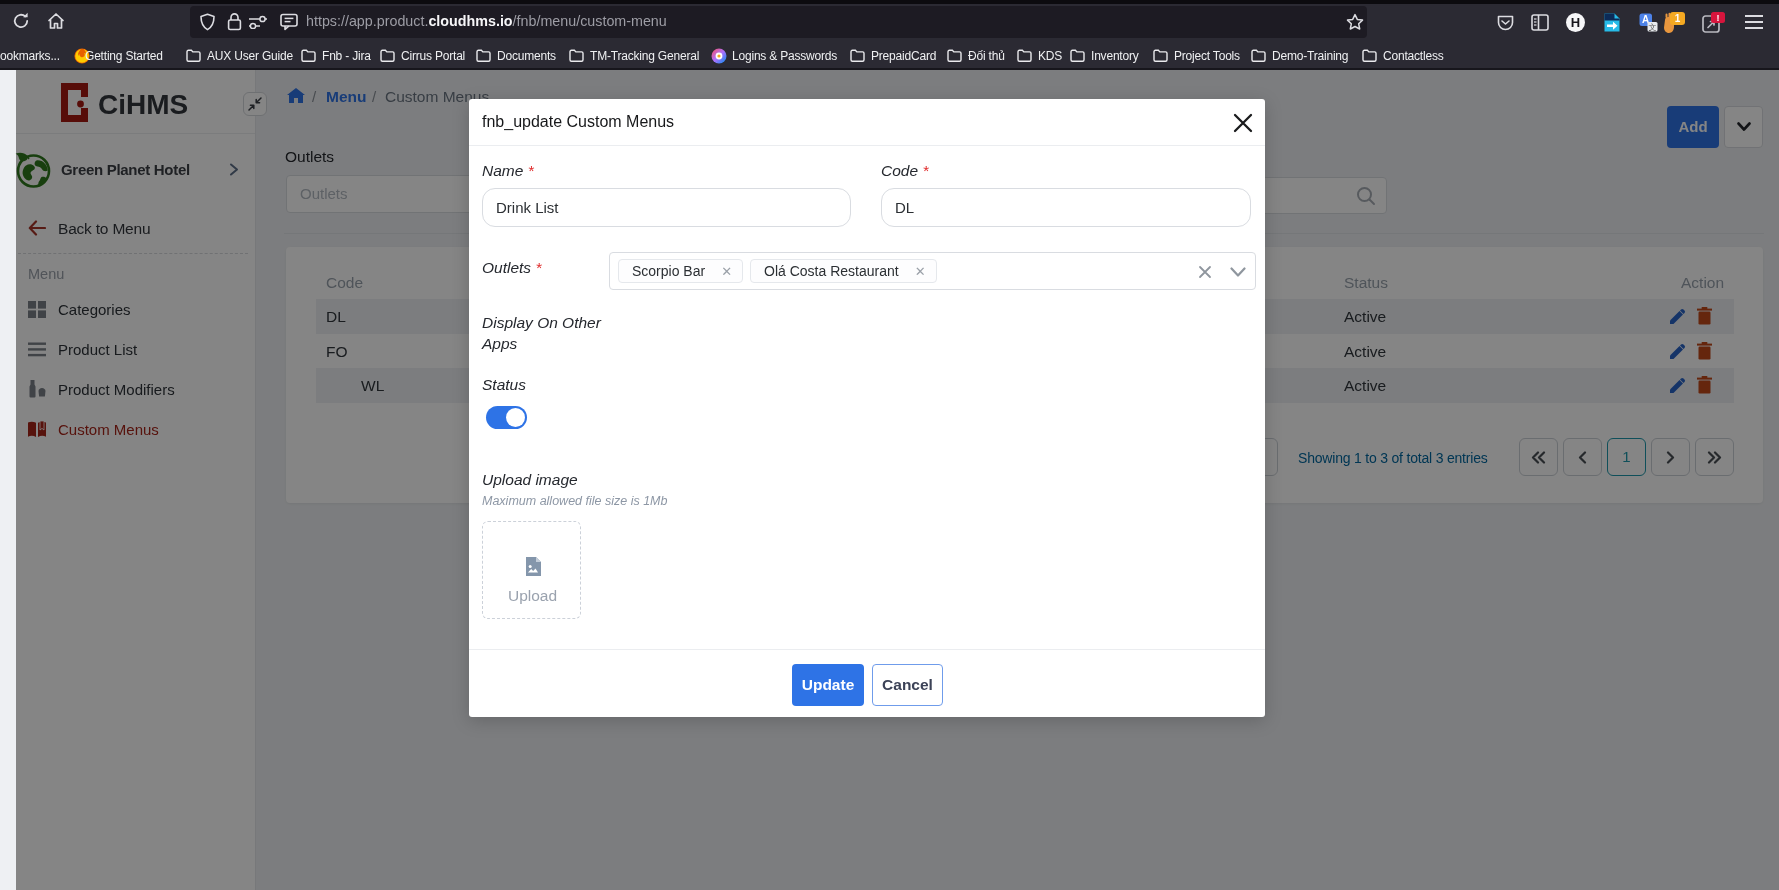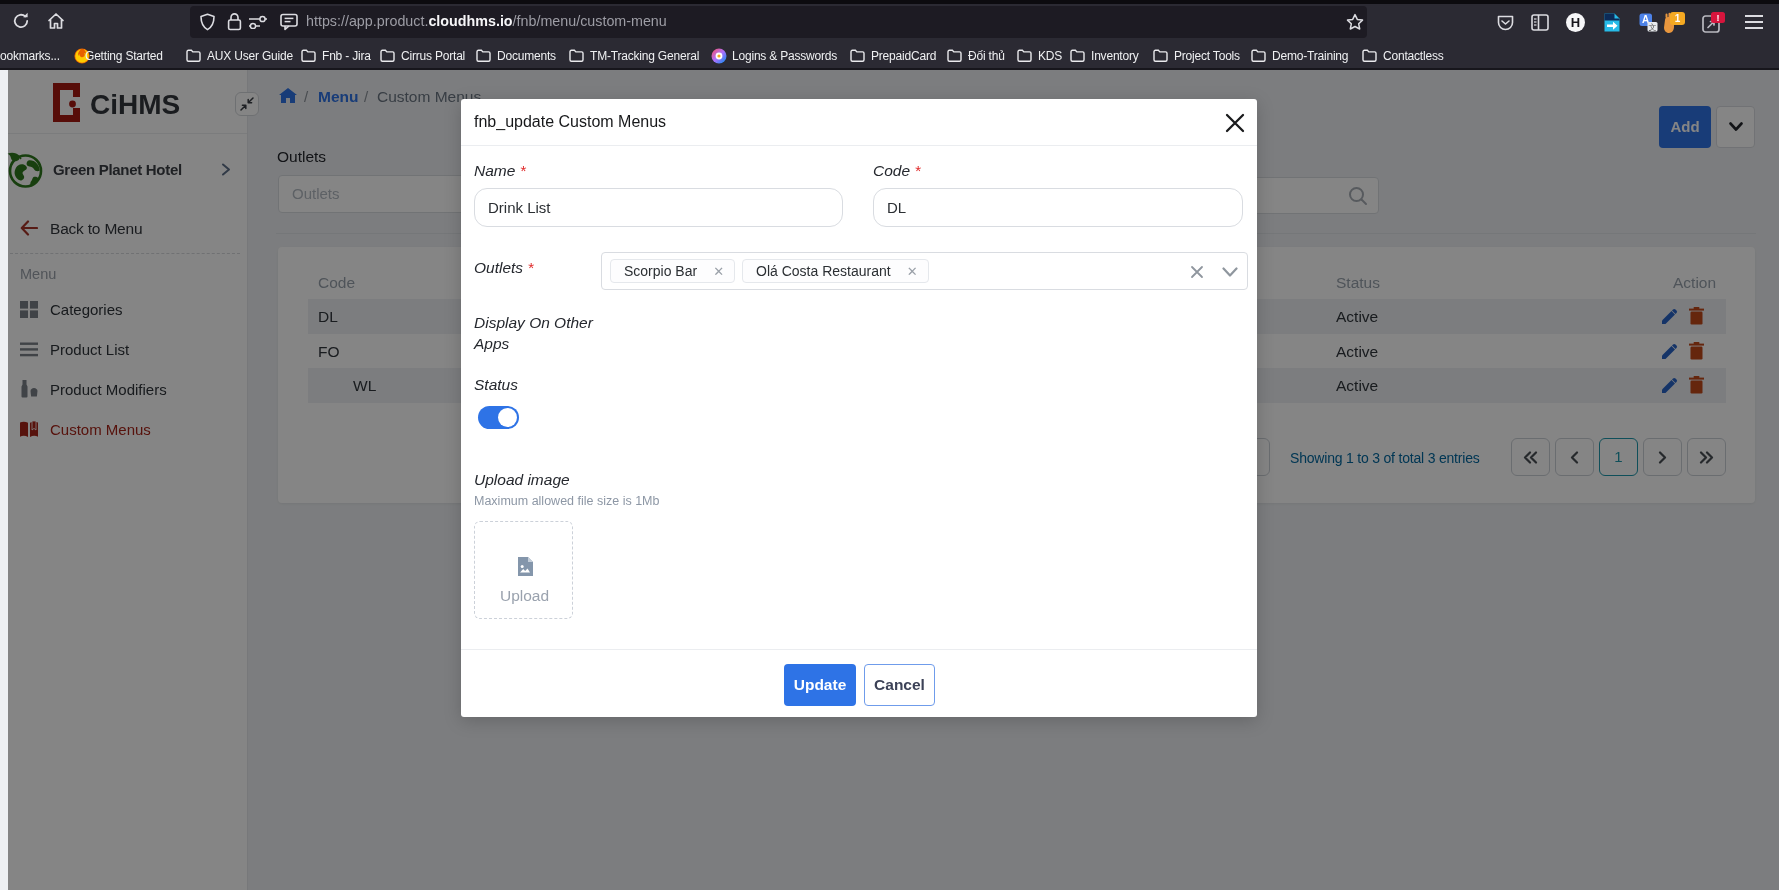--- a/index.html
+++ b/index.html
@@ -7,21 +7,21 @@
        font-family:"Liberation Sans",sans-serif;background:#eef0f3;}
   .abs{position:absolute;}
   svg{display:block;}
   
   #chrome{position:absolute;left:0;top:0;width:1779px;height:70px;background:#2b2a33;}
   #topstrip{position:absolute;left:0;top:0;width:1779px;height:4px;background:#0c0b0f;}
   #urlbar{position:absolute;left:190px;top:6px;width:1177px;height:32px;background:#1d1b23;border-radius:4px;}
   .urltext{position:absolute;top:13px;font-size:14.3px;color:#9d9da5;white-space:nowrap;}
   .bmtext{position:absolute;top:49px;font-size:12px;letter-spacing:-0.2px;color:#eff0f2;white-space:nowrap;}
   
-  #page{position:absolute;left:8px;top:70px;width:1759px;height:820px;background:#eef0f3;}
+  #page{position:absolute;left:16px;top:70px;width:1759px;height:820px;background:#eef0f3;}
   #sidebar{position:absolute;left:0;top:0;width:239px;height:820px;background:#fff;border-right:1px solid #e4e6ea;}
   .sbitem{position:absolute;left:42px;font-size:15px;color:#2f343a;white-space:nowrap;}
   #card{position:absolute;left:270px;top:177px;width:1477px;height:256px;background:#fff;border-radius:4px;box-shadow:0 1px 3px rgba(0,0,0,0.06);}
   #overlay{position:absolute;left:0;top:0;width:1779px;height:820px;background:rgba(0,0,0,0.48);z-index:10;}
   
   #modal{position:absolute;left:453px;top:29px;width:796px;height:618px;background:#fff;border-radius:3px;z-index:20;box-shadow:0 4px 18px rgba(0,0,0,0.18);}
   .mlabel{position:absolute;font-size:15.5px;color:#25282e;white-space:nowrap;font-style:italic;}
   .req{color:#e02b2b;}
   .minput{position:absolute;height:39px;border:1px solid #d9dce1;border-radius:13px;background:#fff;
           font-size:15px;color:#2b2f33;line-height:37px;padding-left:13px;box-sizing:border-box;}
@@ -387,21 +387,21 @@
     </div>
 
     <div class="mlabel" style="left:13px;top:215px;">Display On Other</div>
     <div class="mlabel" style="left:13px;top:236px;">Apps</div>
 
     <div class="mlabel" style="left:13px;top:277px;">Status</div>
     <div class="abs" style="left:17px;top:307px;width:41px;height:23px;background:#2e73e6;border-radius:12px;"></div>
     <div class="abs" style="left:37px;top:309px;width:19px;height:19px;background:#fff;border-radius:50%;"></div>
 
     <div class="mlabel" style="left:13px;top:372px;font-size:15.5px;">Upload image</div>
-    <div class="abs" style="left:13px;top:395px;font-size:12.5px;color:#8d97a5;">Maximum allowed file size is 1Mb</div>
+    <div class="abs" style="left:13px;top:395px;font-size:12.5px;font-style:italic;color:#8d97a5;">Maximum allowed file size is 1Mb</div>
     <div class="abs" style="left:13px;top:422px;width:99px;height:98px;border:1px dashed #ccd1d9;border-radius:6px;box-sizing:border-box;">
       <svg class="abs" style="left:42px;top:35px" width="16" height="19" viewBox="0 0 16 19">
         <path d="M1 0h10l5 5v14H1Z" fill="#8496ab"></path>
         <path d="M11 0l5 5h-5Z" fill="#c3cdd9"></path>
         <circle cx="5.2" cy="9.5" r="1.5" fill="#fff"></circle>
         <path d="M3 15.5l3.2-3.4 2 2 2.3-2.6 2.5 4Z" fill="#fff"></path>
       </svg>
       <div class="abs" style="left:0;top:65px;width:99px;text-align:center;font-size:15.5px;color:#9aa2ae;">Upload</div>
     </div>
 

